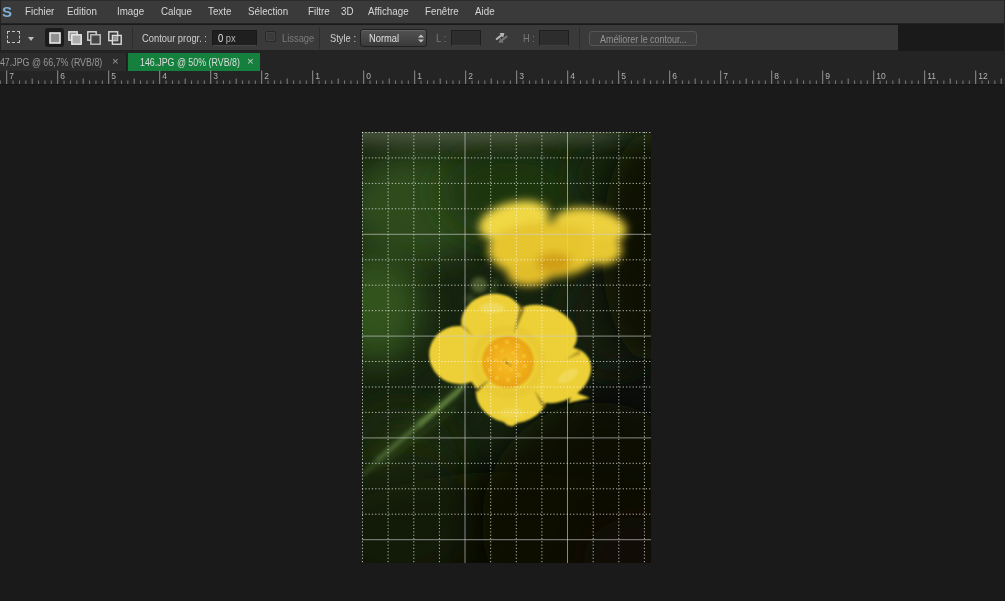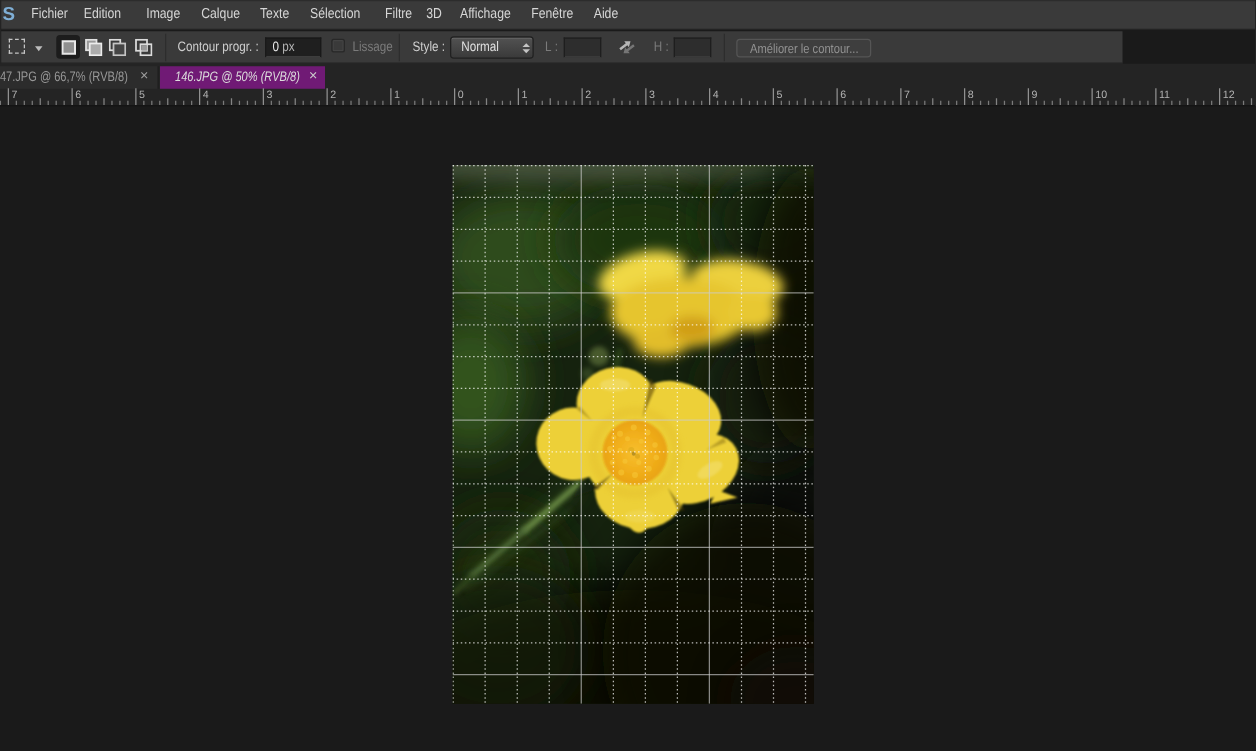--- a/index.html
+++ b/index.html
@@ -81,21 +81,21 @@
   <div class="inp" style="left:539px;top:5px;width:30px;height:16px;background:#2d2d2d;border-color:#1e1e1e;border-bottom-color:#3f3f3f;"></div>
   <div class="abs" style="left:579px;top:2px;width:1px;height:22px;background:#2d2d2d;"></div>
   <div class="abs" style="left:589px;top:6px;width:108px;height:15px;border:1px solid #555555;border-radius:3px;background:#3e3e3e;"></div>
   <span class="lbl dis" style="left:600px;top:8px;font-size:10.5px;color:#929292;">Améliorer le contour...</span>
 </div>
 <div id="tabrow">
   <div class="abs" style="left:0;top:2px;width:127px;height:18px;background:#2c2c2c;border-right:1px solid #1c1c1c;overflow:hidden;">
     <span style="position:absolute;left:-5px;top:3px;font-size:11px;color:#989898;transform:scaleX(0.805);transform-origin:0 50%;white-space:nowrap;">147.JPG @ 66,7% (RVB/8)</span>
     <span style="position:absolute;left:112px;top:2px;font-size:11.5px;color:#9e9e9e;">×</span>
   </div>
-  <div class="abs" style="left:128px;top:2px;width:132px;height:18px;background:#701a75;overflow:hidden;font-style:italic;">
+  <div class="abs" style="left:128px;top:2px;width:132px;height:18px;background:#15803d;overflow:hidden;">
     <span style="position:absolute;left:12px;top:3px;font-size:11px;color:#dcdcdc;transform:scaleX(0.805);transform-origin:0 50%;white-space:nowrap;">146.JPG @ 50% (RVB/8)</span>
     <span style="position:absolute;left:119px;top:2px;font-size:11.5px;color:#cccccc;">×</span>
   </div>
 </div>
 <svg width="1005" height="86" style="position:absolute;left:0;top:0;z-index:5" font-family="Liberation Sans, sans-serif">
     <line x1="0.32" y1="80.5" x2="0.32" y2="84.0" stroke="#7a7a7a" stroke-width="1"></line>
     <line x1="6.70" y1="70.5" x2="6.70" y2="84.0" stroke="#909090" stroke-width="1"></line>
     <line x1="13.07" y1="80.5" x2="13.07" y2="84.0" stroke="#7a7a7a" stroke-width="1"></line>
     <line x1="19.45" y1="80.5" x2="19.45" y2="84.0" stroke="#7a7a7a" stroke-width="1"></line>
     <line x1="25.82" y1="80.5" x2="25.82" y2="84.0" stroke="#7a7a7a" stroke-width="1"></line>

